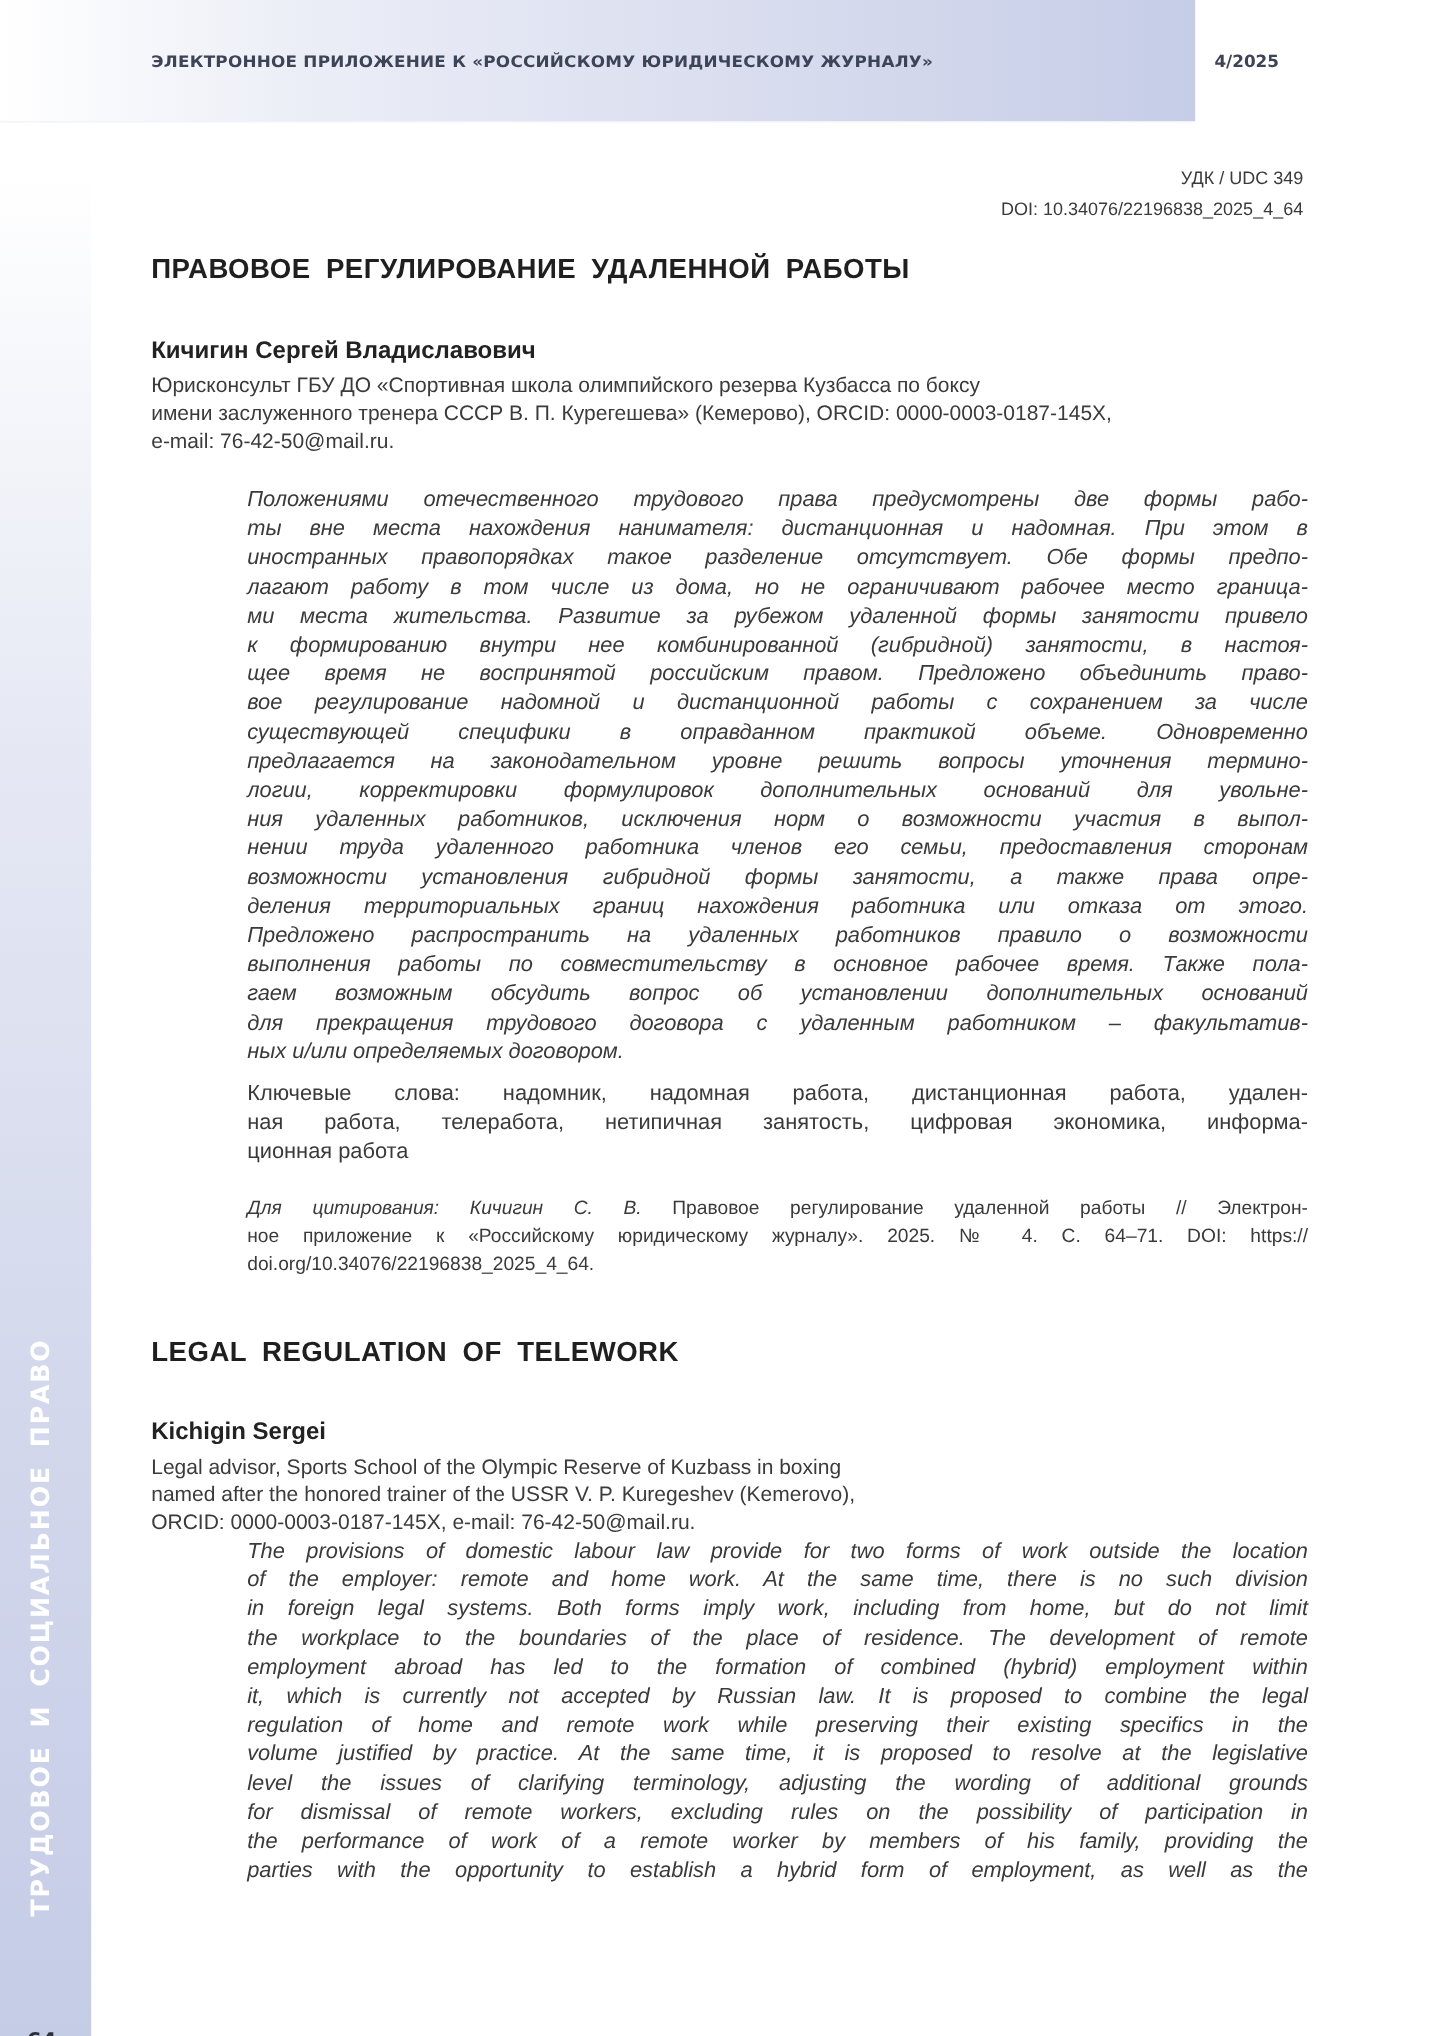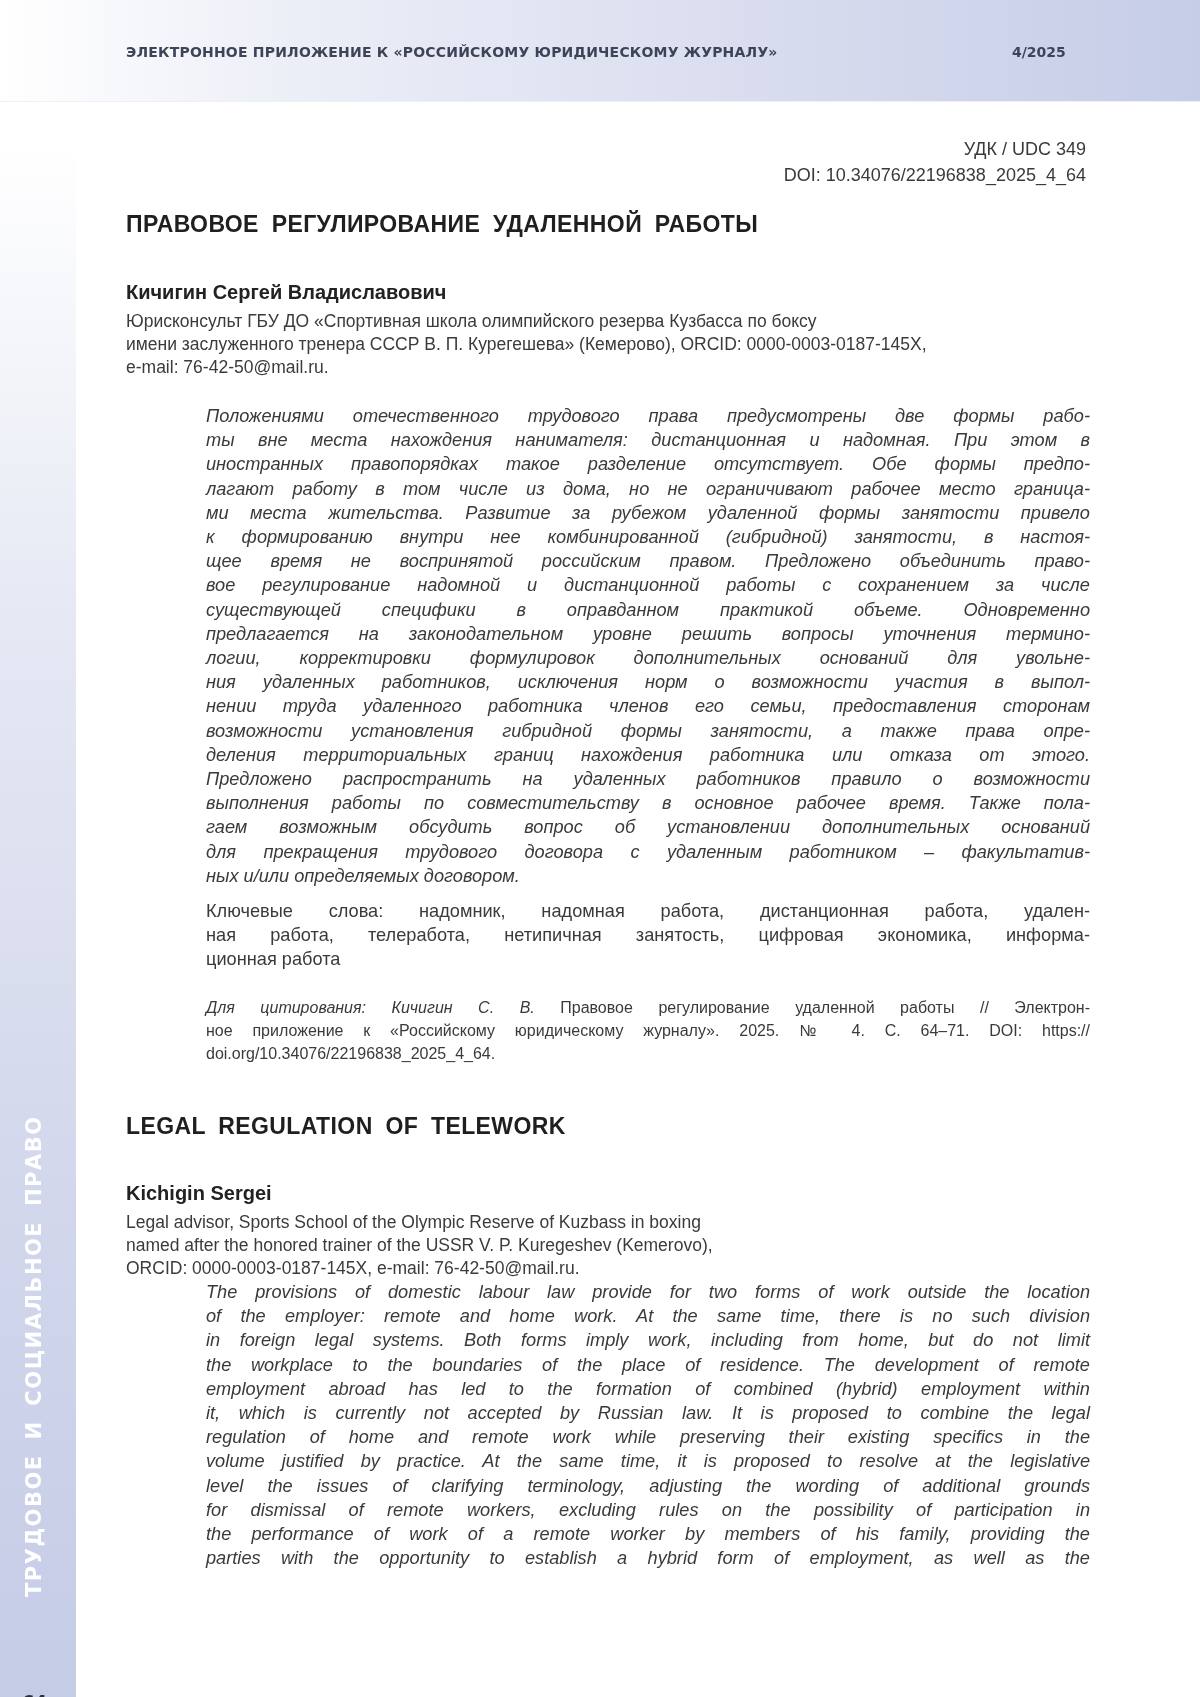--- a/index.html
+++ b/index.html
@@ -2,21 +2,21 @@
 <html><head>
 <meta charset="utf-8">
 <style>
   html, body { margin: 0; padding: 0; }
   body {
     width: 1200px; height: 1697px; position: relative; overflow: hidden;
     background: #ffffff; color: #2b2b2b;
     font-family: "Liberation Sans", "DejaVu Sans", sans-serif;
   }
   .header-band {
-    position: absolute; left: 0; top: 0; width: 1200px; height: 101px;
+    position: absolute; left: 0; top: 0; width: 996px; height: 101px;
     background: linear-gradient(90deg, #ffffff 0%, #eceef7 25%, #dadeef 60%, #c6cde7 100%);
     border-bottom: 1px solid #eef0f7;
   }
   .header-title {
     position: absolute; left: 126px; top: 44px;
     font-family: "DejaVu Sans", sans-serif; font-weight: bold;
     font-size: 14px; letter-spacing: 0.2px; color: #3d4457;
     transform: scaleY(0.95);
   }
   .header-issue {
@@ -36,21 +36,21 @@
     font-size: 21px; letter-spacing: 1.5px; color: #ffffff;
     word-spacing: 6px;
   }
   .page-number {
     position: absolute; left: 22px; top: 1644px;
     font-family: "DejaVu Sans", sans-serif; font-weight: bold;
     font-size: 18px; color: #2b2f3c; margin-top: 47px;
   }
   .udc-block {
     position: absolute; right: 114px; top: 136px; text-align: right;
-    font-size: 18px; line-height: 26px; color: #3a3a3a;
+    font-size: 15px; line-height: 26px; color: #3a3a3a;
   }
   .title {
     position: absolute; left: 126px; top: 211px;
     font-weight: bold; font-size: 23px; letter-spacing: 0.4px; word-spacing: 6px;
     color: #1f1f1f;
     text-align: right;
   }
   .author-name {
     position: absolute; left: 126px; font-weight: bold; font-size: 20px; color: #222;
   }

